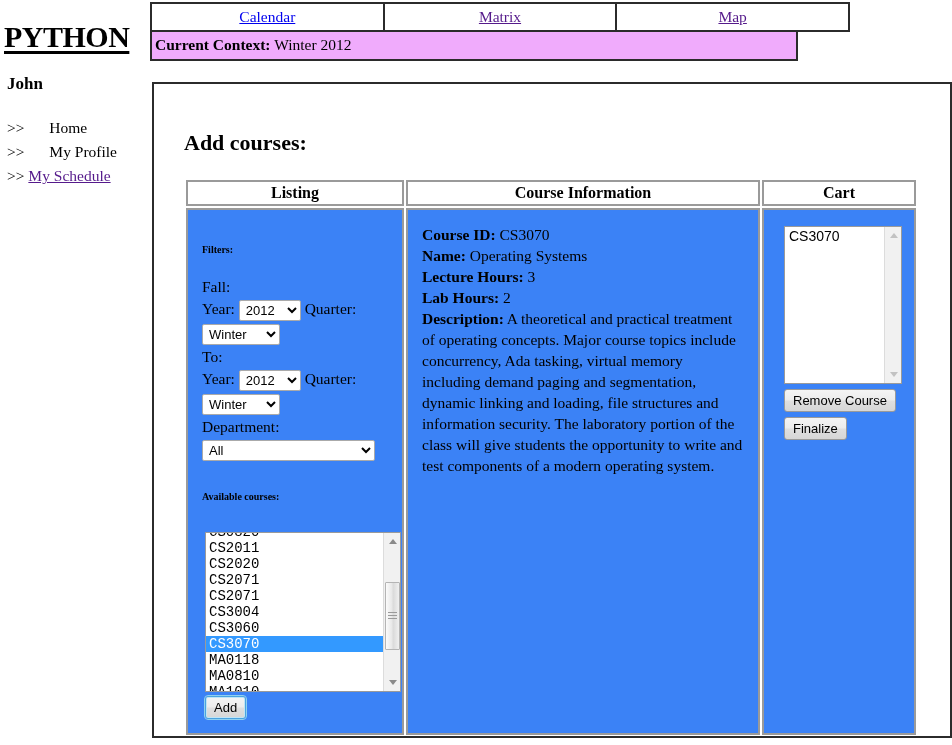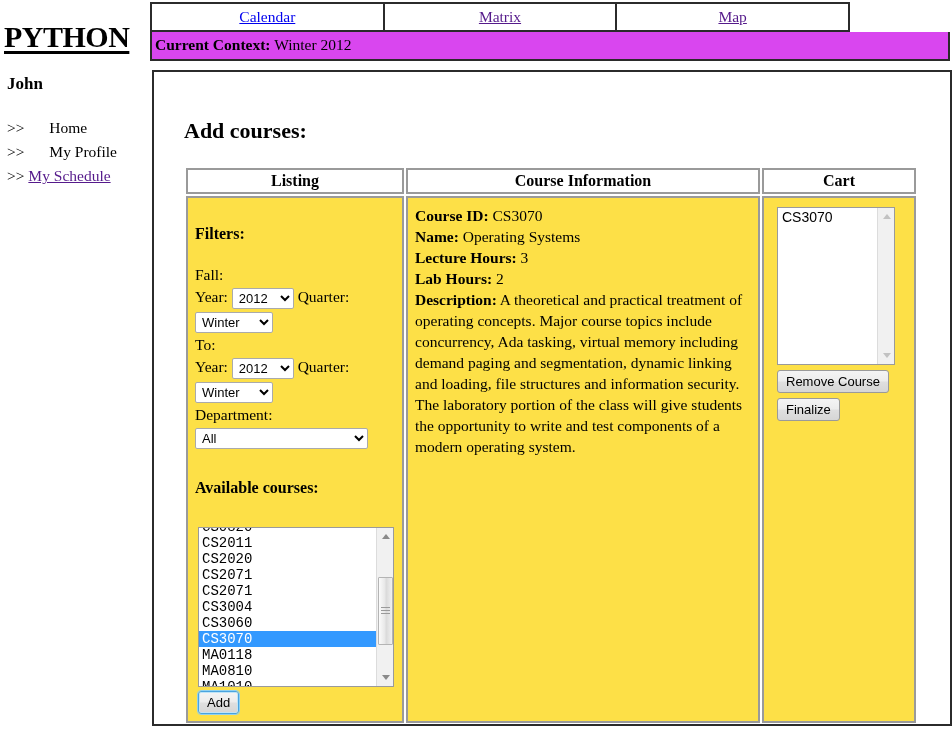--- a/index.html
+++ b/index.html
@@ -87,25 +87,25 @@
   }
   table.navtabs a {
     font-size: 15.5px;
     text-decoration: underline;
     color: #551a8b;
   }
   table.navtabs a.unvisited { color: #0000ee; }
 
   
   #contextbar {
-    width: 800px;
+    width: 648px;
     border: 2px solid #2b2b2b;
     border-top: none;
     padding: 3px 2px 5px 3px;
-    background: #d946ef;
+    background: #f0abfc;
   }
   #ctxline { font-size: 15.5px; line-height: 19px; }
   #ctxline .lbl { font-weight: bold; }
   #ctxcontrols { margin-top: 4px; }
 
   
   select.sel {
     font-family: "Liberation Sans", "DejaVu Sans", sans-serif;
     font-size: 13px;
     color: #000;
@@ -130,21 +130,21 @@
   }
   button.btn.focusring {
     border: 1px solid #4aa3df;
     outline: 1px solid #8fd0f0;
     box-shadow: 0 0 0 1px #bfe5f7 inset;
   }
 
   
   #contentbox {
     position: absolute;
-    left: 2px; top: 70px;
+    left: 2px; top: 82px;
     width: 800px;
     height: 656px;
     border: 2px solid #2b2b2b;
     background: #ffffff;
     overflow: hidden;
   }
   #page-title {
     font-weight: bold;
     font-size: 22px;
     margin: 46px 0 0 30px;
@@ -164,28 +164,28 @@
     font-size: 16px;
     height: 26px;
     text-align: center;
     vertical-align: middle;
     padding: 0;
     background: #ffffff;
   }
   table.cols td.cell {
     border: 2px solid #9a9a9a;
     vertical-align: top;
-    padding: 1px;
-    background: #fde047;
+    padding: 8px;
+    background: #3b82f6;
     height: 480px;
   }
   .cellpad { padding: 6px 5px 6px 6px; }
 
   
-  .bold-lbl { font-weight: bold; font-size: 16px; }
+  .bold-lbl { font-weight: bold; font-size: 10px; }
   .rowline { margin-top: 2px; white-space: nowrap; font-size: 15.5px; line-height: 20px; }
   .spacer20 { height: 20px; }
   .spacer30 { height: 30px; }
 
   
   .listbox {
     position: relative;
     width: 196px;
     height: 160px;
     border: 1px solid #9a9a9a;

